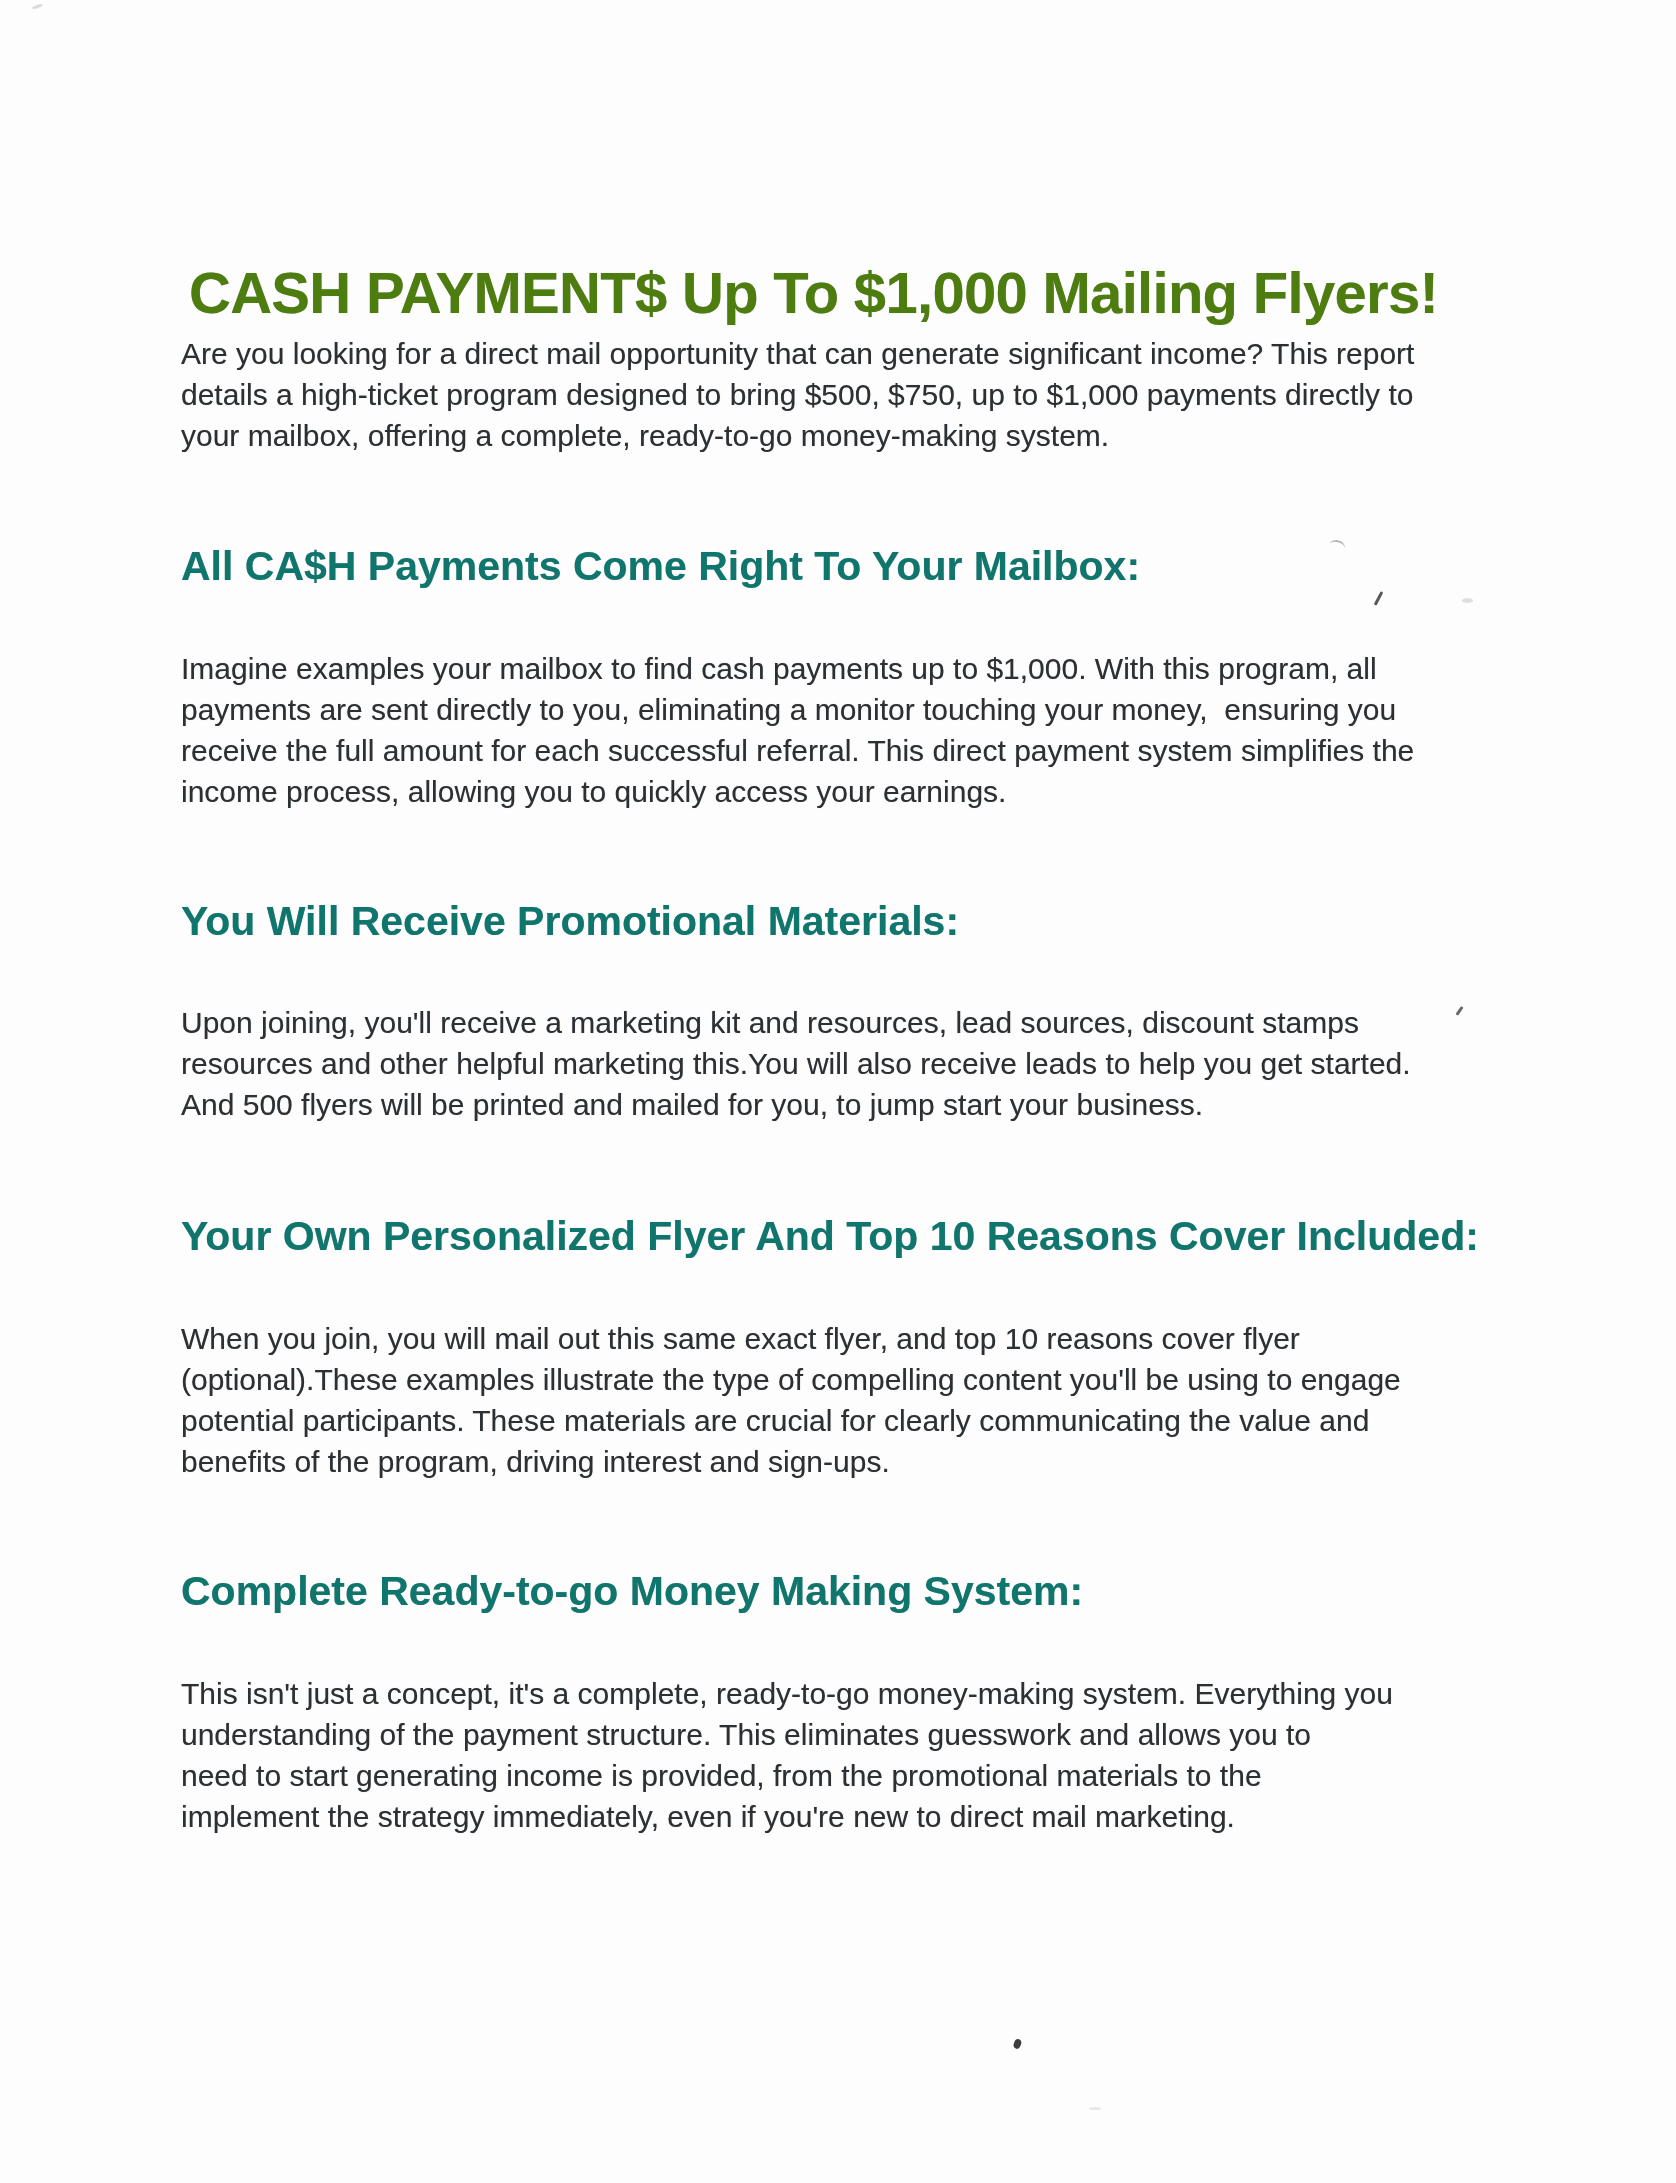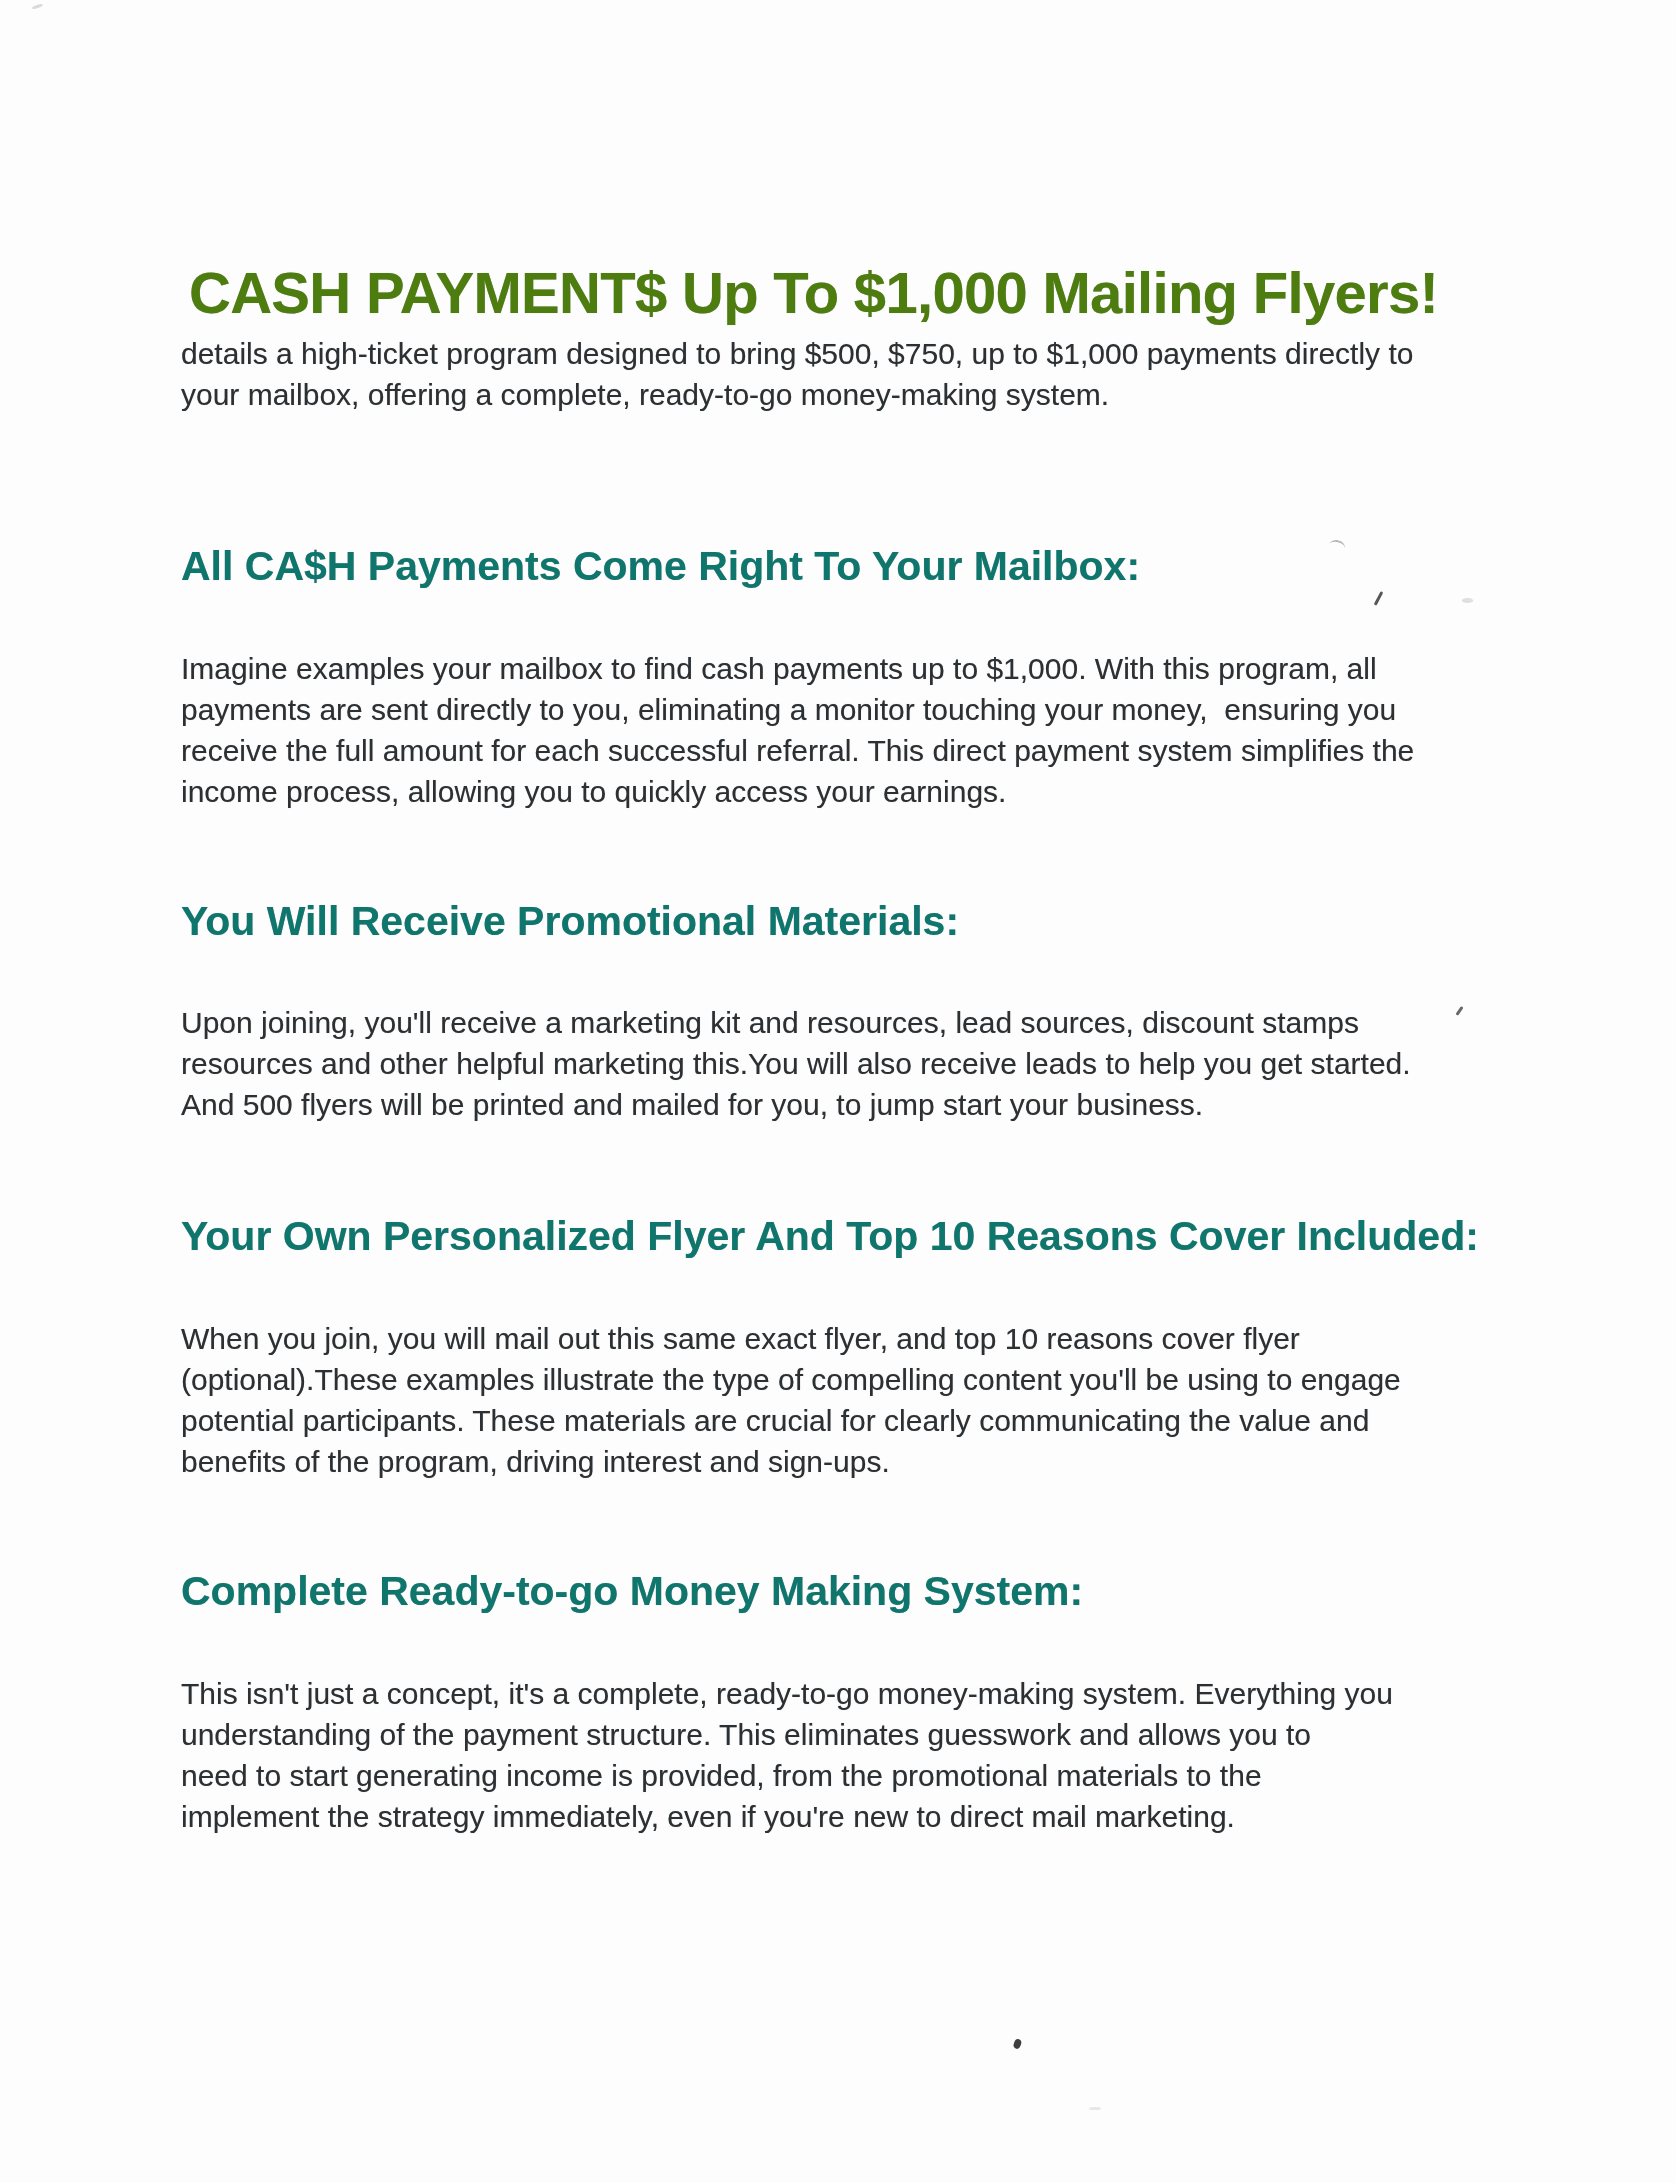--- a/index.html
+++ b/index.html
@@ -106,20 +106,21 @@
   }
 </style>
 </head>
 <body>
 
 <div class="page">
 
   <div class="doc-title">CASH PAYMENT$ Up To $1,000 Mailing Flyers!</div>
 
   <div class="para" style="top:333px">
+    <div class="line">Are you looking for a direct mail opportunity that can generate significant income? This report</div>
     <div class="line">details a high-ticket program designed to bring $500, $750, up to $1,000 payments directly to</div>
     <div class="line">your mailbox, offering a complete, ready-to-go money-making system.</div>
   </div>
 
   <div class="heading" style="top:542px">All CA$H Payments Come Right To Your Mailbox:</div>
 
   <div class="para" style="top:648px">
     <div class="line">Imagine examples your mailbox to find cash payments up to $1,000. With this program, all</div>
     <div class="line">payments are sent directly to you, eliminating a monitor touching your money,  ensuring you</div>
     <div class="line">receive the full amount for each successful referral. This direct payment system simplifies the</div>

